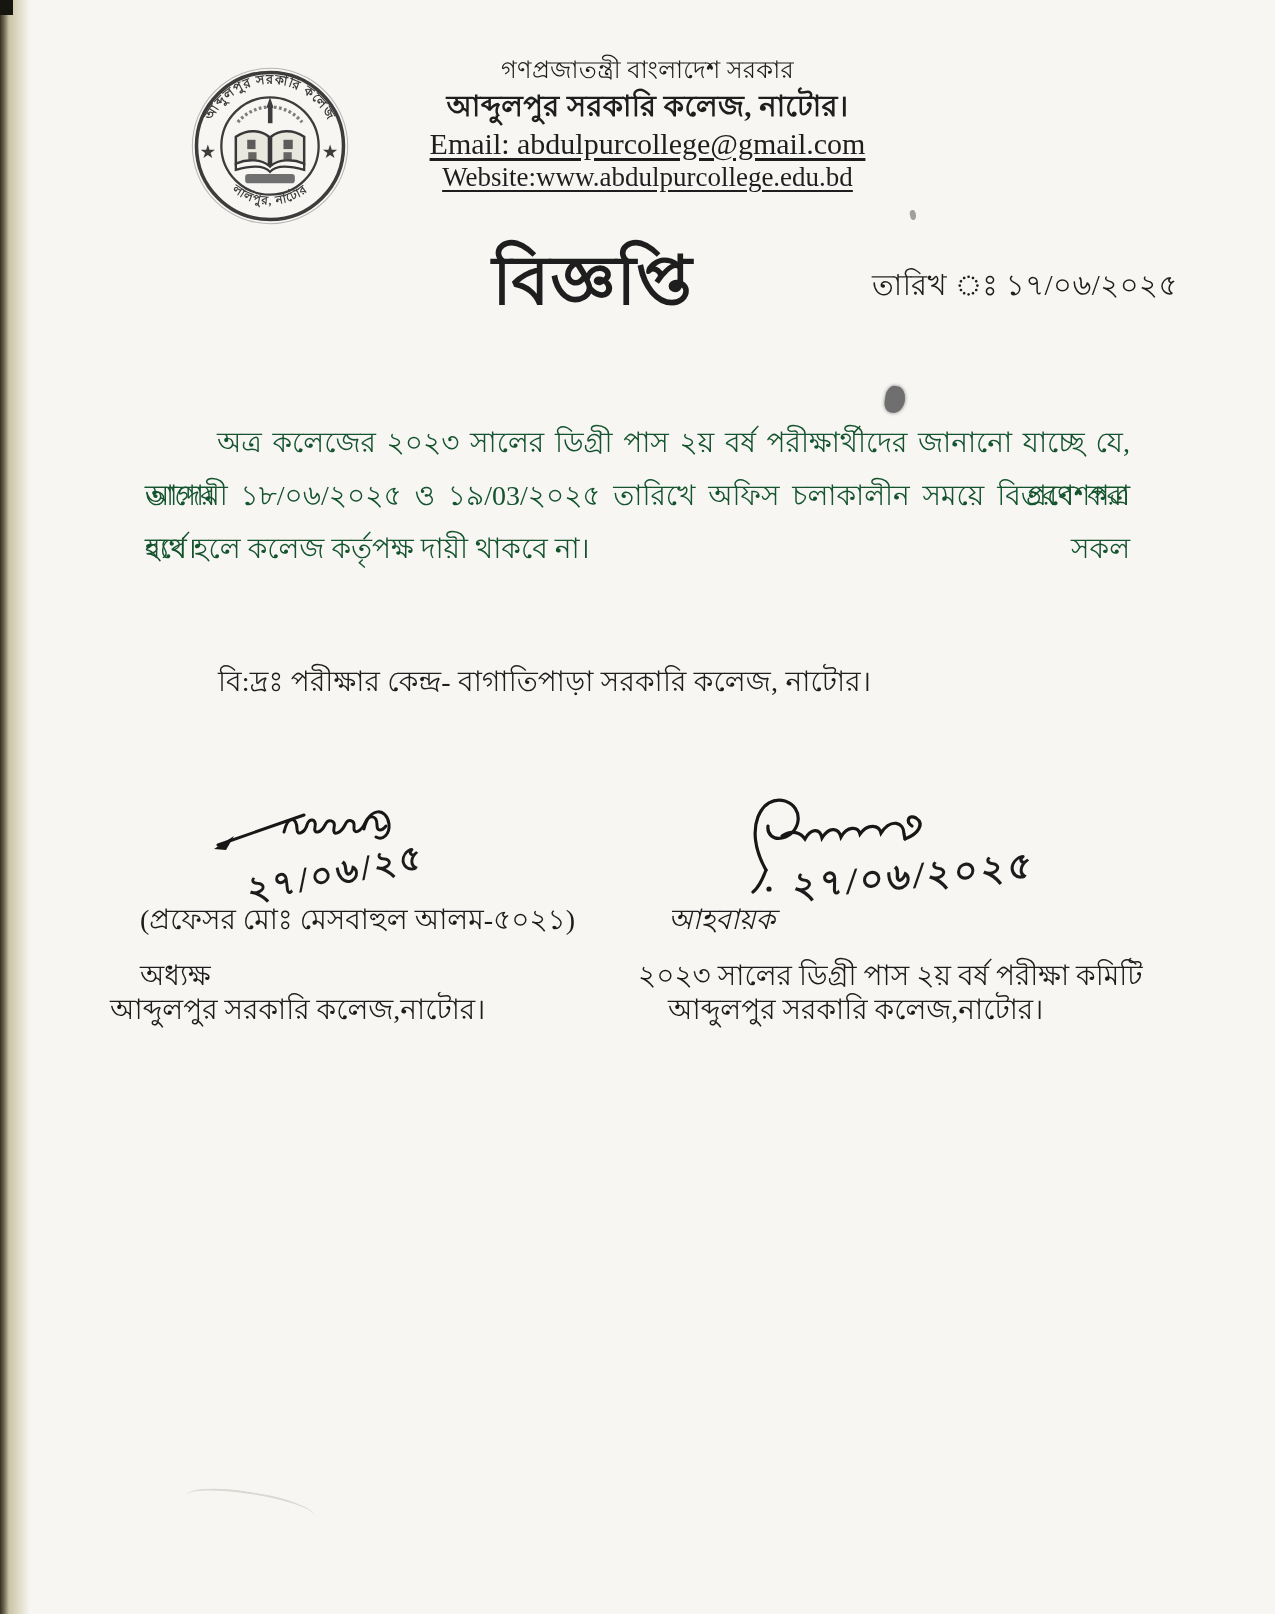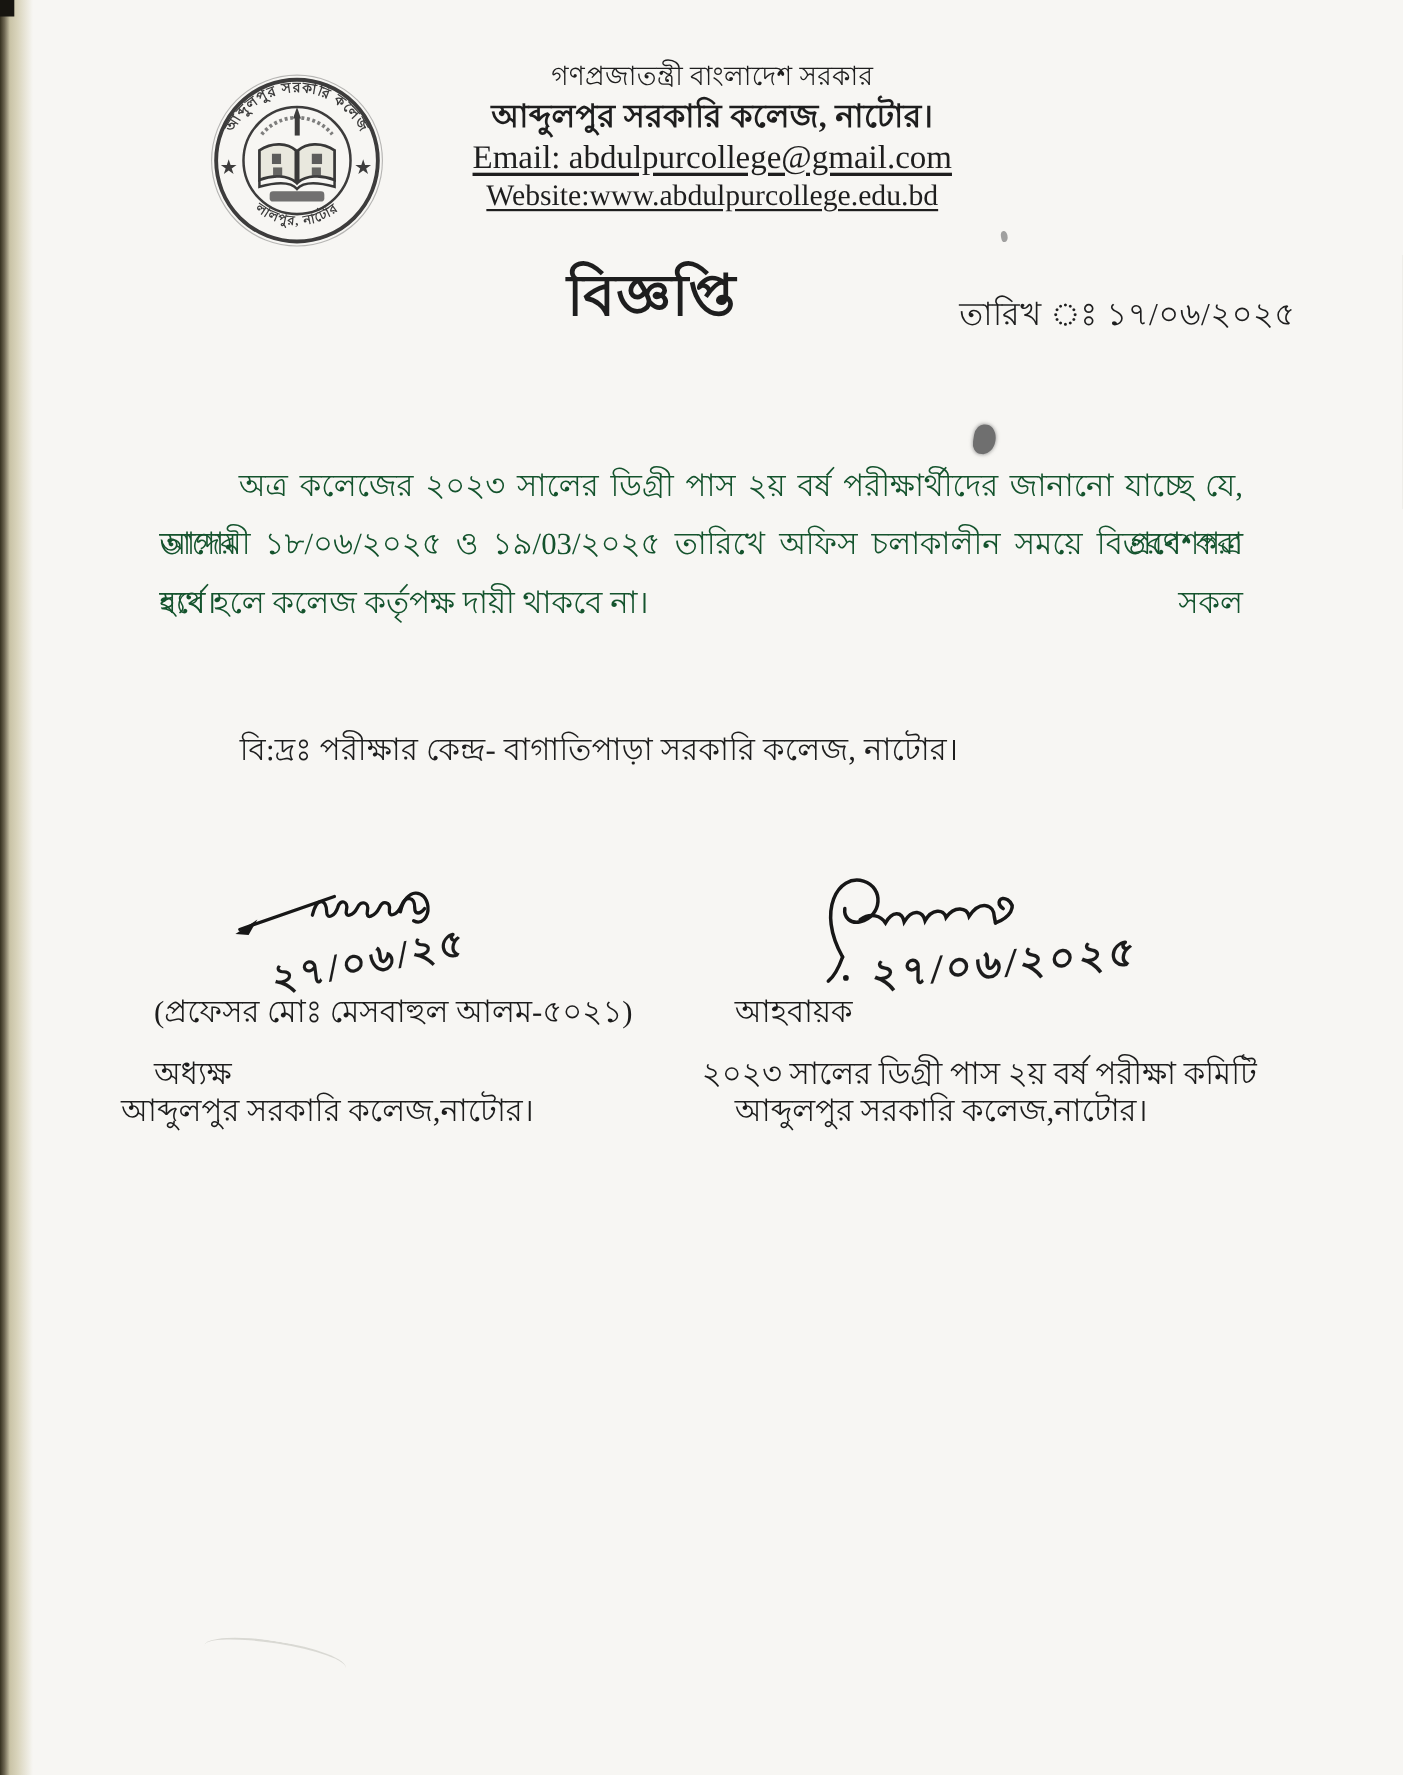--- a/index.html
+++ b/index.html
@@ -53,21 +53,21 @@
   .seal{
     position:absolute;left:182px;top:58px;width:176px;height:176px;
     filter:blur(.35px) contrast(.95);
     opacity:.93;
   }
 
   
   .notice-title{
     position:absolute;left:0;top:228px;width:1185px;
     text-align:center;
-    font-size:52px;font-weight:bold;letter-spacing:1px;
+    font-size:68px;font-weight:bold;letter-spacing:1px;
   }
   .notice-date{
     position:absolute;left:872px;top:262px;
     font-size:29px;letter-spacing:.5px;
   }
 
   
   .body-block{
     position:absolute;left:145px;top:416px;width:985px;
     font-size:28px;color:#14532d;
@@ -89,21 +89,21 @@
     font-size:35px;font-weight:600;color:#1c1c1c;
     letter-spacing:3px;white-space:nowrap;
   }
   .hand-date-left{left:246px;top:846px;transform:rotate(-11deg) skewX(-4deg);}
   .hand-date-right{left:792px;top:846px;transform:rotate(-5deg) skewX(-6deg);font-size:37px;}
 
   .sig-text{position:absolute;font-size:28px;white-space:nowrap;color:#1c1c1c;}
   .sl-name{left:140px;top:898px;width:400px;}
   .sl-desig{left:140px;top:954px;width:390px;}
   .sl-org{left:110px;top:988px;width:405px;}
-  .sr-desig{left:668px;top:898px;width:400px;}
+  .sr-desig{left:668px;top:898px;width:400px;font-style:italic;}
   .sr-committee{left:638px;top:954px;width:500px;}
   .sr-org{left:668px;top:988px;width:420px;}
 </style>
 </head>
 <body>
 
 <div class="page">
 
   <div class="edge-strip"></div>
   <div class="corner-mark"></div>

